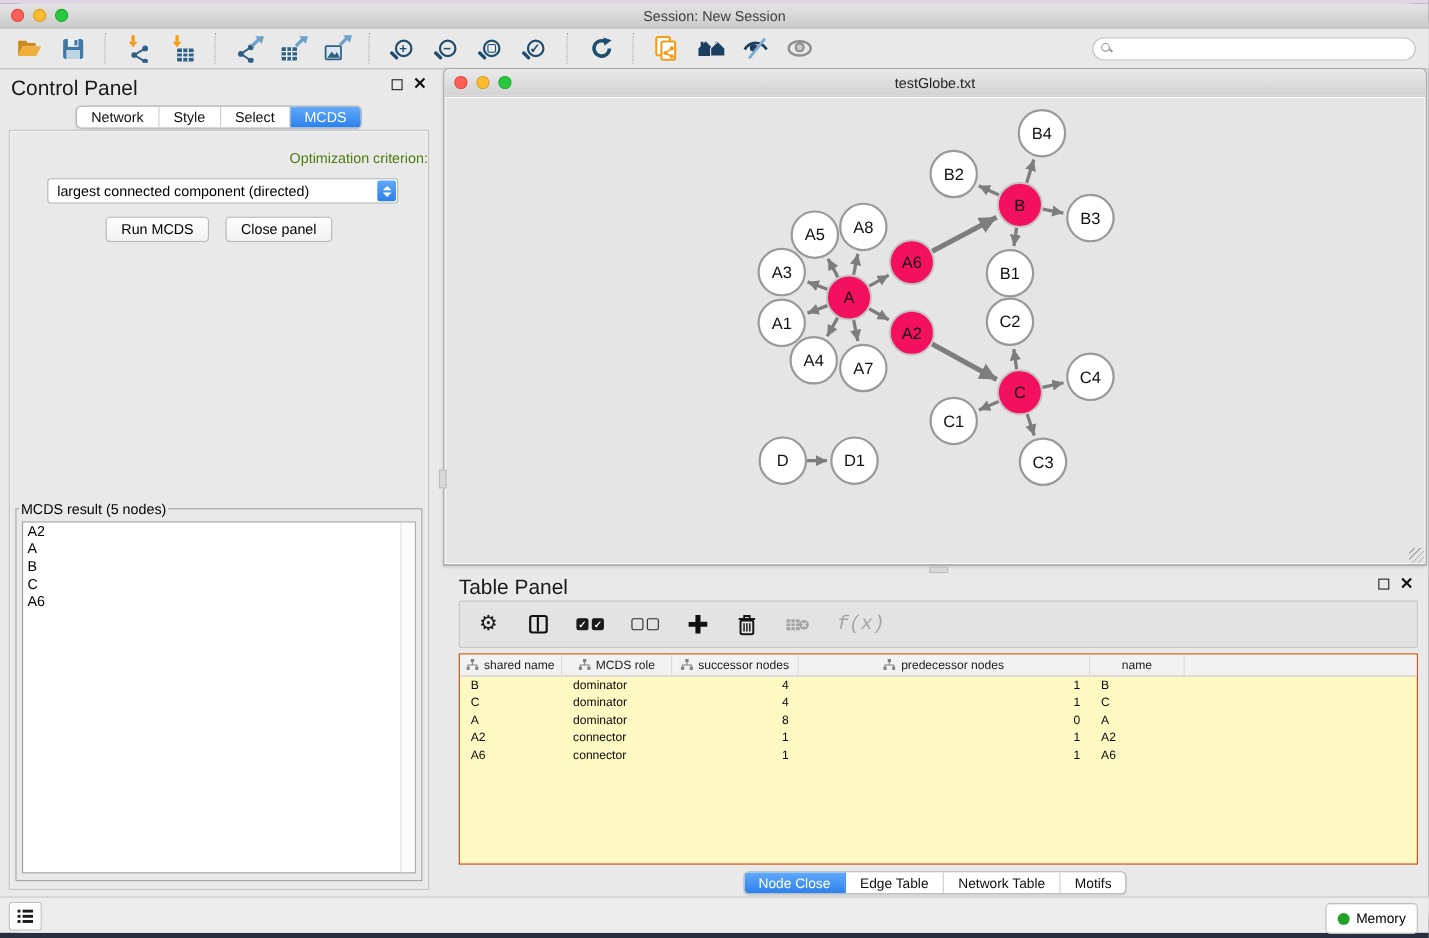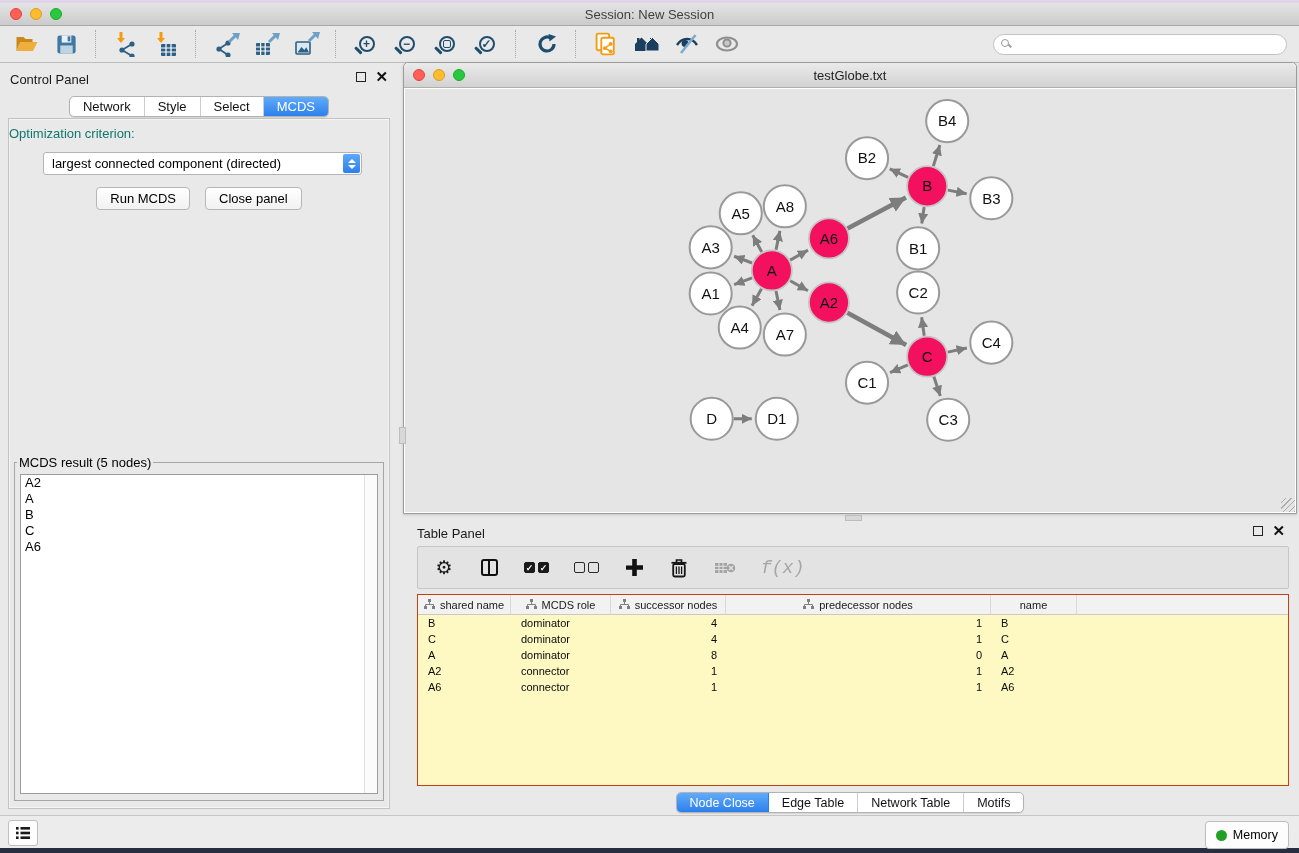--- a/index.html
+++ b/index.html
@@ -33,34 +33,34 @@
   .search-wrap input { width:294px; height:21px; border:1px solid #C2C2C2; border-radius:11px;
     background:#fff; padding:0 8px 0 24px; font-size:12px; outline:none; color:#333; }
   .search-mag { position:absolute; left:8px; top:5px; width:8px; height:8px;
     border:1.4px solid #9B9B9B; border-radius:50%; }
   .search-mag::after { content:""; position:absolute; width:4px; height:1.5px; background:#9B9B9B;
     right:-4px; bottom:-1px; transform:rotate(45deg); }
 
   
   #control-panel { position:absolute; left:8px; top:67px; width:382px; height:743px; }
   .panel-title-row { position:relative; height:20px; }
-  .panel-title { font-size:13px; color:#1A1A1A; padding-left:2px; }
+  .panel-title { font-size:19px; color:#1A1A1A; padding-left:2px; }
   .win-ctrls { position:absolute; right:2px; top:2px; display:flex; gap:9px; align-items:center; }
   .float-ic { width:10px; height:10px; border:1.6px solid #222; }
   .close-ic { font-size:15px; font-weight:bold; color:#111; line-height:10px; }
   .seg { display:inline-flex; background:#fff; border:1px solid #B2B2B2; border-radius:5px;
     overflow:hidden; height:21px; box-shadow:0 1px 1px rgba(0,0,0,.08); }
   .seg-tab { padding:0 13px; font-size:13px; line-height:20px; color:#111;
     border-right:1px solid #CDCDCD; cursor:default; white-space:nowrap; }
   .seg-tab:last-child { border-right:none; }
   .seg-tab.active { background:linear-gradient(#61ABFA,#2C80EC); color:#fff; border-right-color:#2C80EC; }
   #cp-tabs-row { position:absolute; left:0; top:26px; width:100%; text-align:center; }
   .cp-content { position:absolute; left:0; top:48px; bottom:4px; width:100%;
     border:1px solid #C2C2C2; box-shadow:inset 0 0 0 1px #F4F4F4; background:#E9E9E9; }
-  .opt-label { margin-top:7px; text-align:left; font-size:13px; color:#0f766e; }
+  .opt-label { margin-top:17px; text-align:right; font-size:13px; color:#4d7c0f; }
   .select { position:relative; margin:11px 27px 0 34px; background:#fff; border:1px solid #B4B4B4;
     border-radius:3px; height:23px; font-size:13px; line-height:21px; padding:0 26px 0 8px;
     color:#000; white-space:nowrap; overflow:hidden; }
   .stepper { position:absolute; right:1px; top:1px; bottom:1px; width:17px; border-radius:2px;
     background:linear-gradient(#5FA9FA,#2D7FEA); display:flex; flex-direction:column;
     align-items:center; justify-content:center; gap:2px; }
   .tri-up { width:0; height:0; border-left:4px solid transparent; border-right:4px solid transparent;
     border-bottom:4.5px solid #fff; }
   .tri-dn { width:0; height:0; border-left:4px solid transparent; border-right:4px solid transparent;
     border-top:4.5px solid #fff; }

